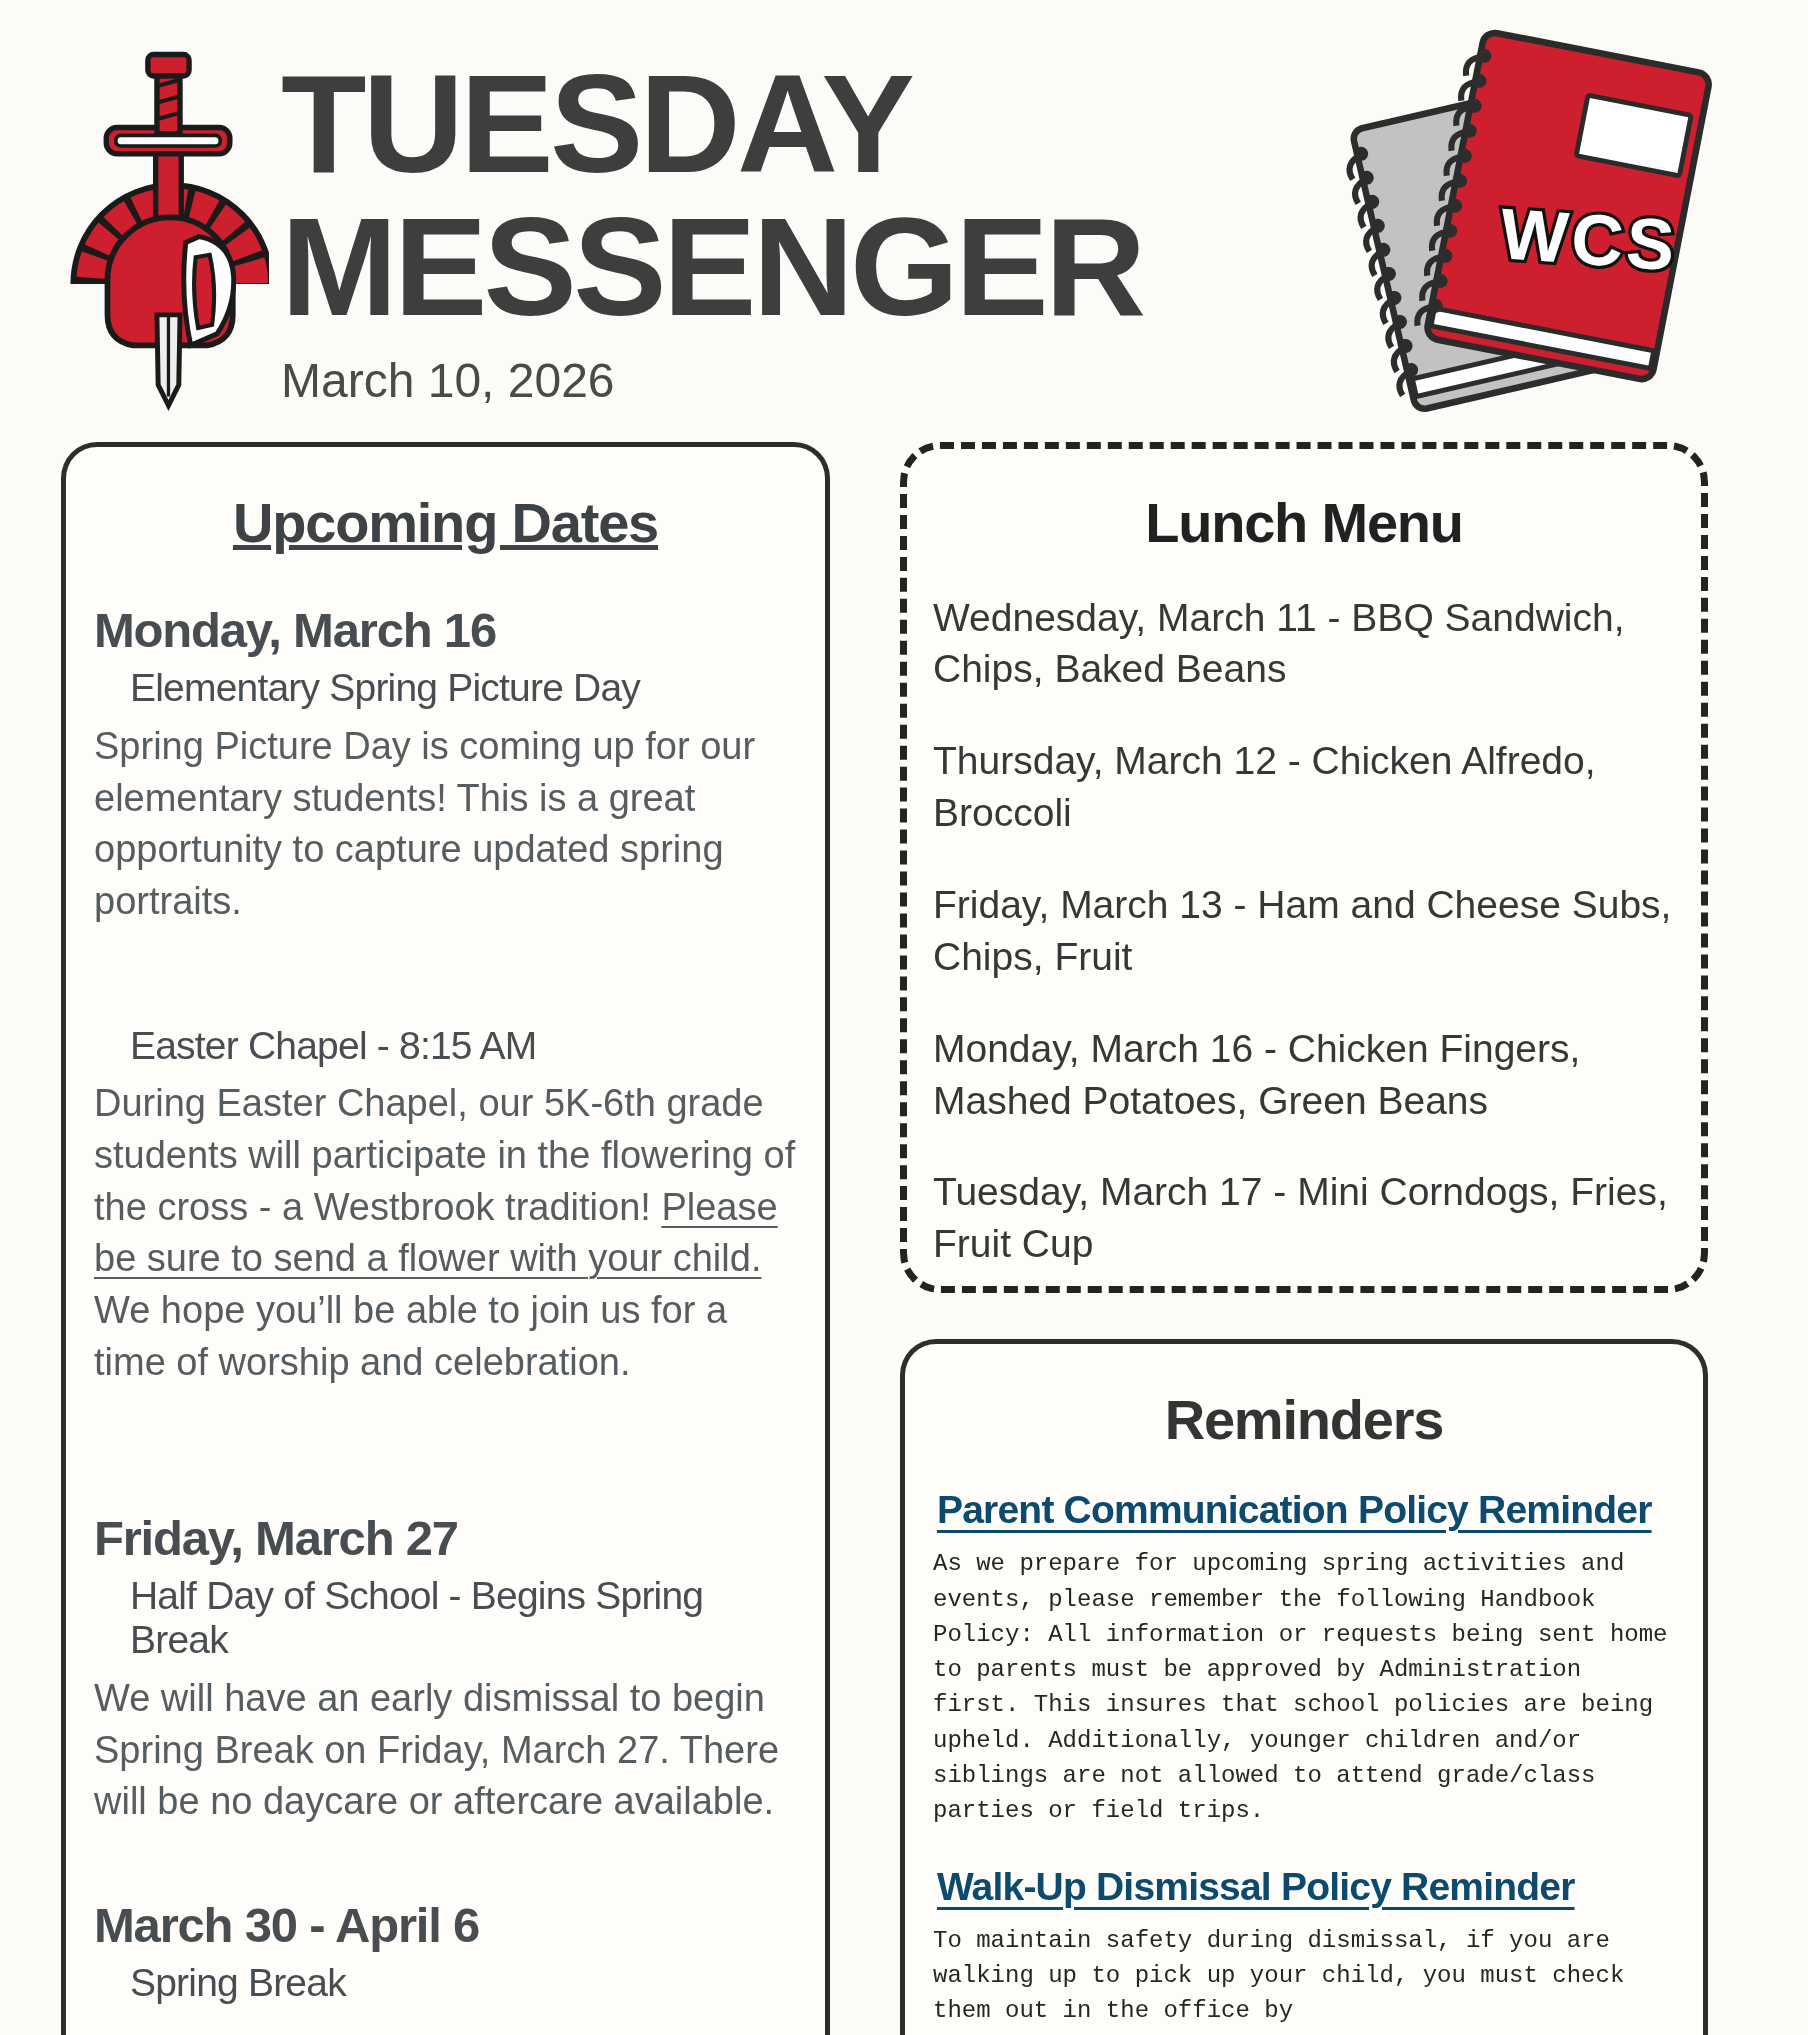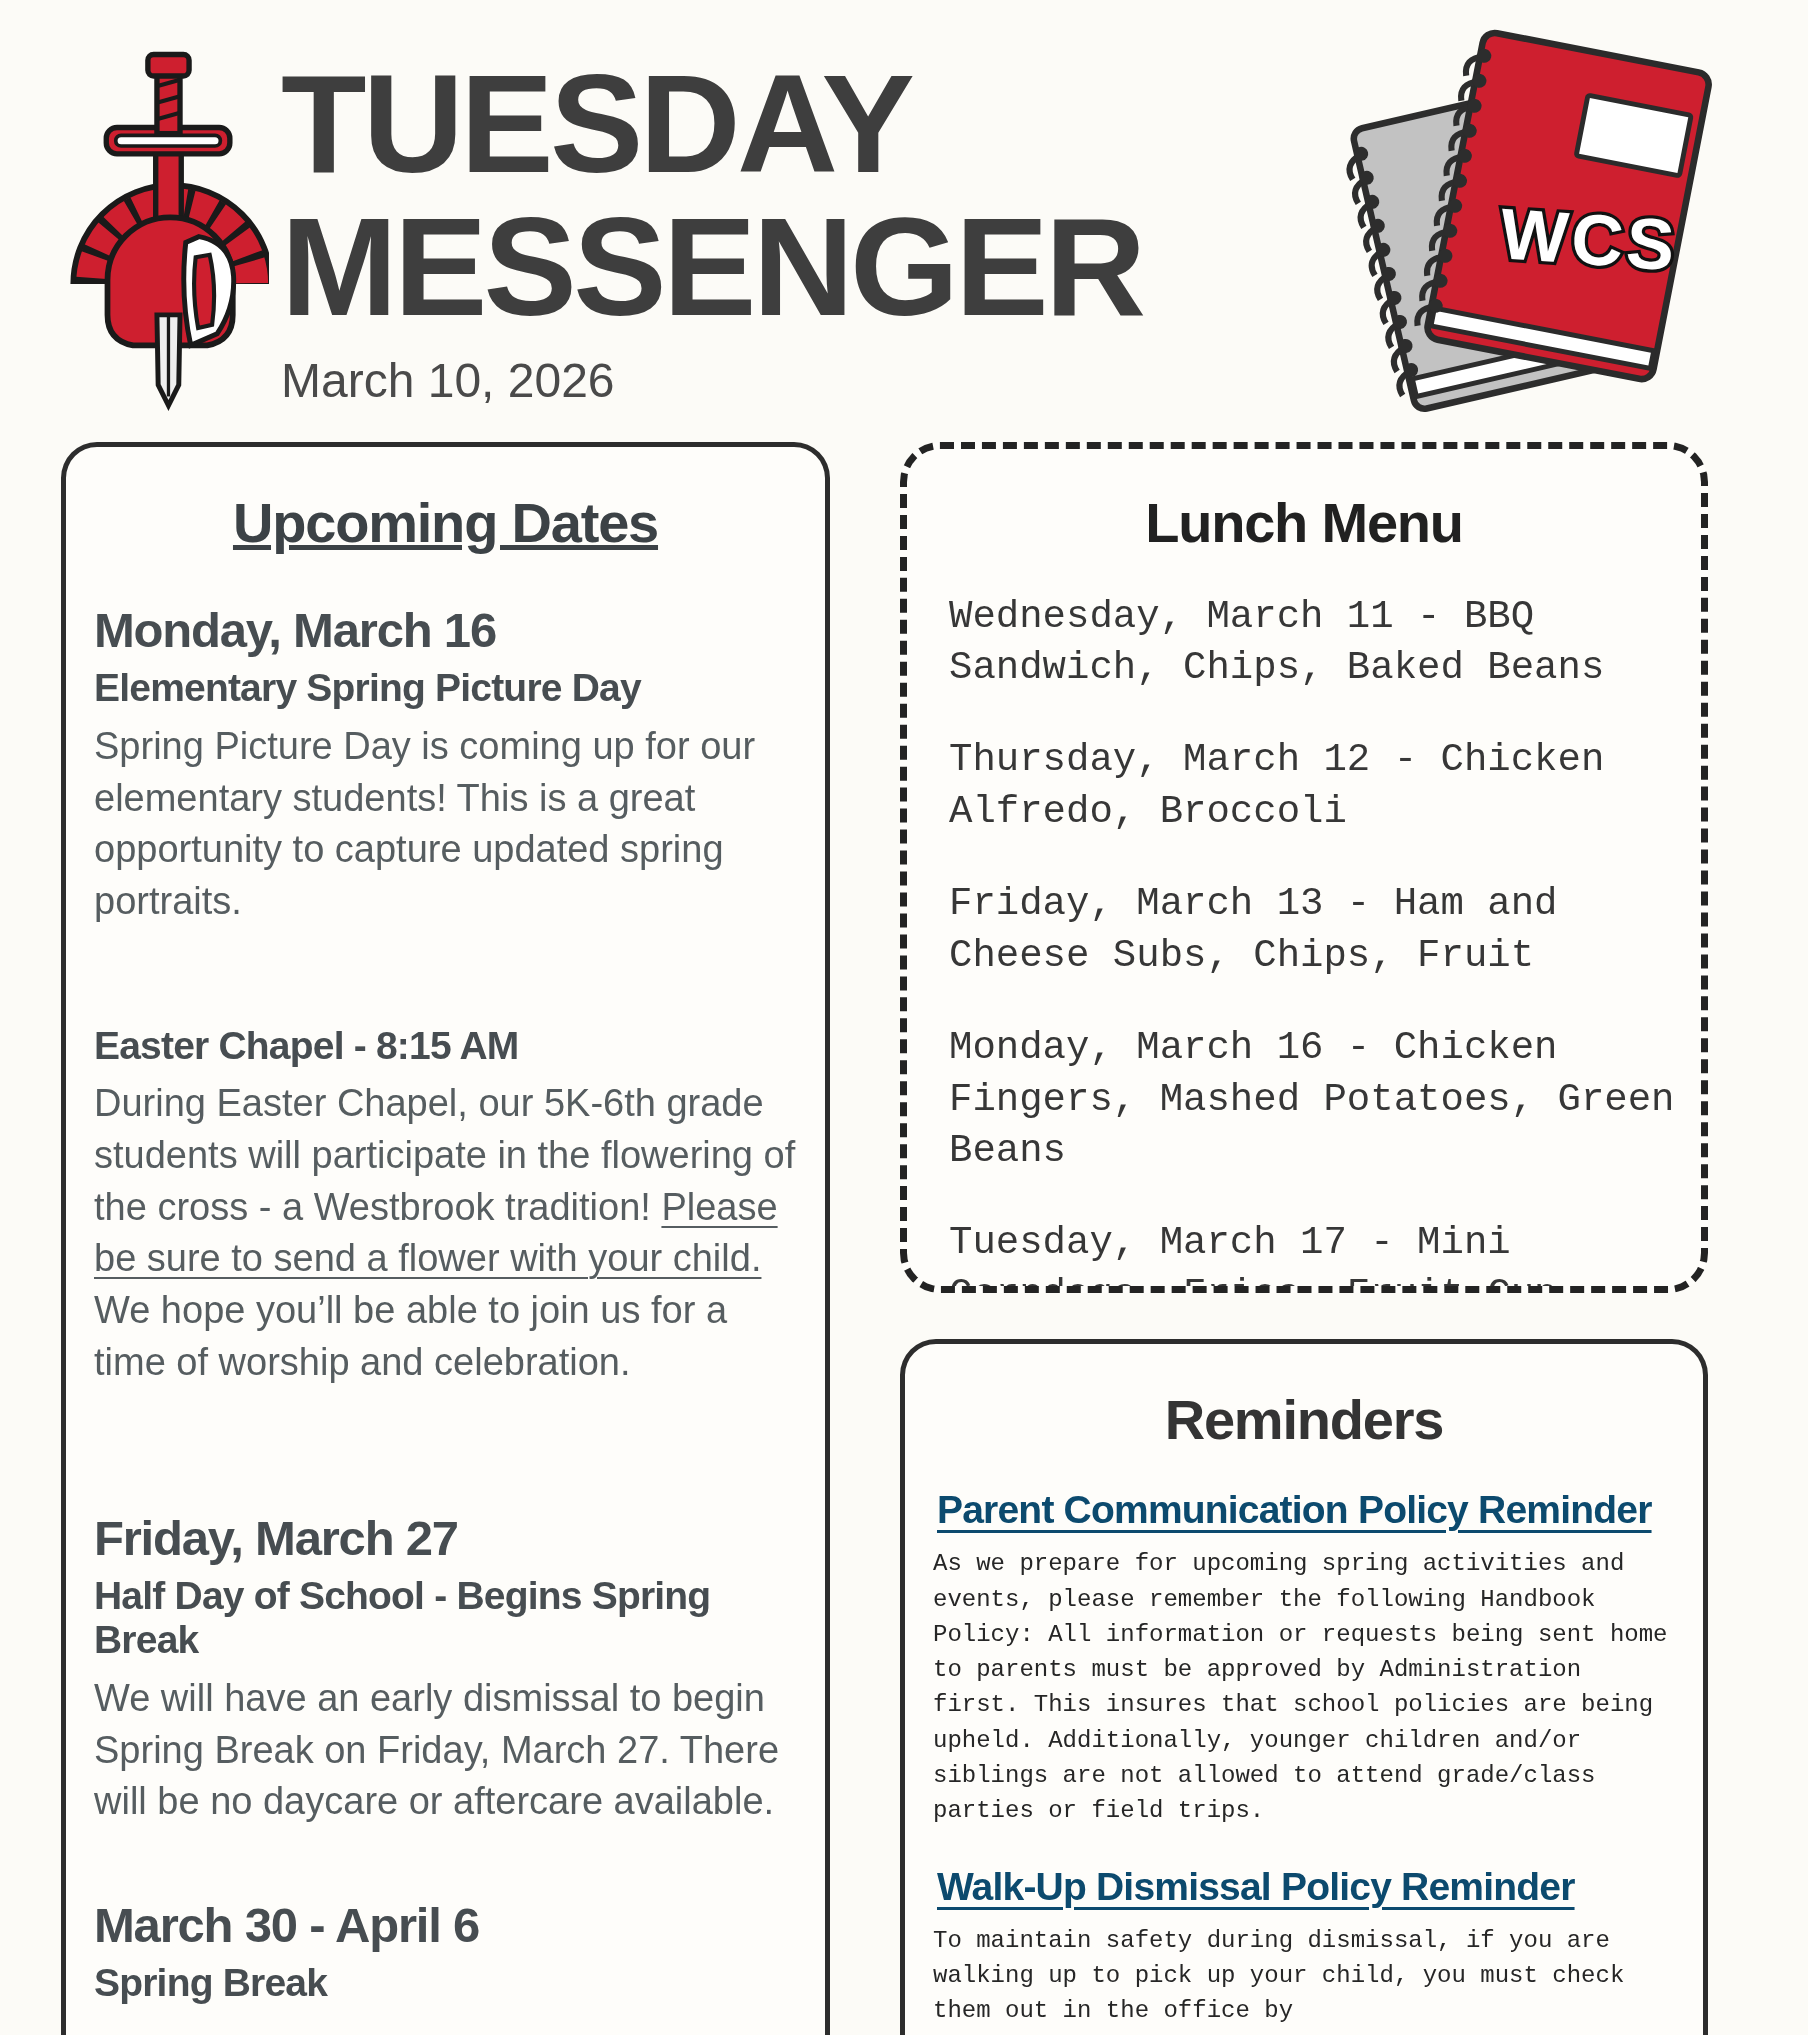--- a/index.html
+++ b/index.html
@@ -38,31 +38,31 @@
   .panel-title {
     margin:21px 0 0 0; text-align:center; font-size:56px; font-weight:bold;
     letter-spacing:-1.2px;
   }
   #panel-upcoming  .panel-title { color:#3c4246;text-decoration:underline; }
   #panel-lunch     .panel-title { color:#212121; }
   #panel-reminders .panel-title { color:#343434; }
 
   
   .event-date { font-size:49px; font-weight:bold; color:#474d51; letter-spacing:-1.2px; }
-  .event-sub  { font-size:39px;  font-weight:bold; color:#474d51; letter-spacing:-0.8px; margin-top:8.1px; }
+  .event-sub  { font-size:39px;  font-weight:normal; color:#474d51; letter-spacing:-0.8px; margin-top:8.1px;margin-left:36px; }
   .event-body { font-size:38px;  color:#565d60; line-height:1.36; margin:10.6px 0 0 0; }
   .ev-1 { margin-top:47px; }
   .ev-2 { margin-top:96px; }
   .ev-3 { margin-top:122px; }
   .ev-4 { margin-top:69px; }
   .u { text-decoration:underline; text-decoration-thickness:2.4px; text-underline-offset:5.7px; }
 
   
   .lunch-list { margin-top:37px; }
-  .lunch-item { font-size:39px; color:#373737; line-height:1.33; margin:0 0 40px 17px;font-family:Liberation Mono, monospace; }
+  .lunch-item { font-size:39px; color:#373737; line-height:1.33; margin:0 0 40px 1px; }
 
   
   .rem-heading {
     margin:36px 0 0 4px; font-size:39px; font-weight:bold; color:#0c4a6e;
     letter-spacing:-0.8px; text-decoration:underline;
     text-decoration-thickness:2.8px; text-underline-offset:6.5px;
   }
   .rem-body { font-size:24px; color:#262626; line-height:1.47; margin:14px 0 0 0;font-family:Liberation Mono, monospace; }
 </style>
 </head>

